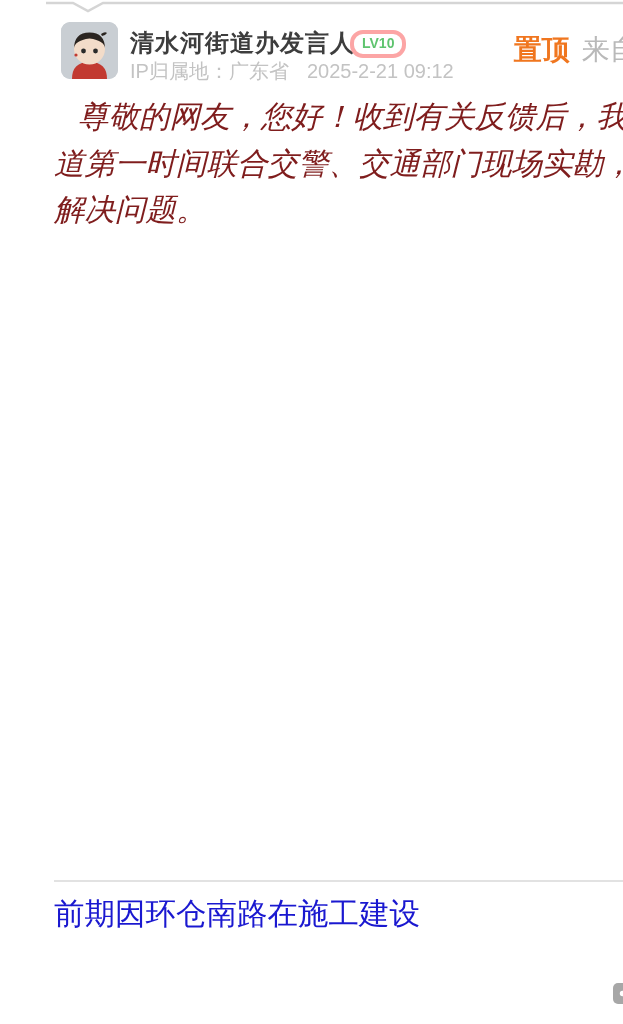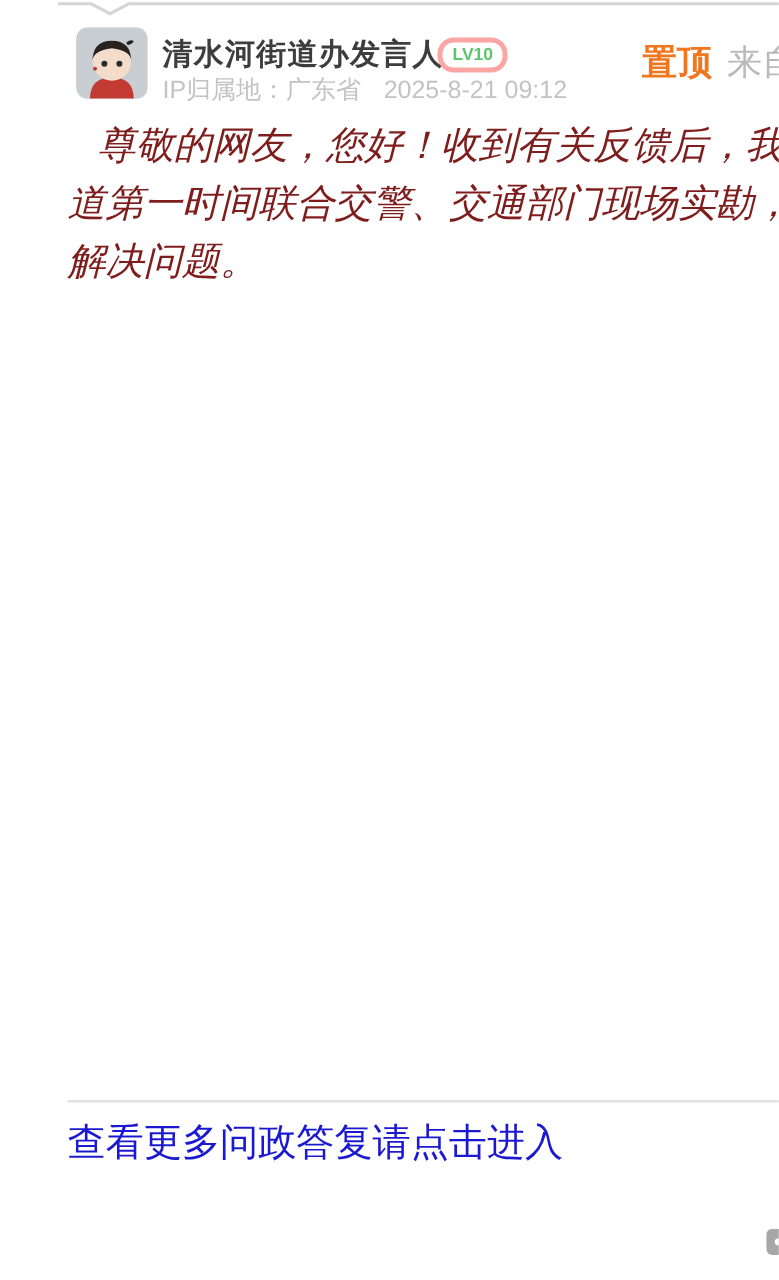--- a/index.html
+++ b/index.html
@@ -93,29 +93,29 @@
   </div>
 
   <div class="username">清水河街道办发言人</div>
   <span class="lv-badge">LV10</span>
 
   <div class="pin-row">
     <span class="pinned">置顶</span><span class="from-label">来自 2</span>
   </div>
 
   <div class="meta-row">
-    <span>IP归属地：广东省</span><span class="timestamp">2025-8-21 09:12</span>
+    <span>IP归属地：广东省</span><span class="timestamp">2025-2-21 09:12</span>
   </div>
 
   <main class="post-body">
       <p>尊敬的网友，您好！收到有关反馈后，我街道第一时间联合交警、交通部门现场实勘，解决问题。</p>
     </main>
 
   <div class="divider"></div>
-  <a class="more-link">查看更多问政答复请点击进入</a>
+  <a class="more-link">前期因环仓南路在施工建设</a>
 
   <div class="comment-icon">
     <svg width="34" height="29" viewBox="0 0 34 29">
       <rect x="0" y="0" width="33" height="21" rx="5" fill="#a7a7a7"></rect>
       <path d="M13 20 L24 20 L18.5 28 Z" fill="#a7a7a7"></path>
       <circle cx="9.5" cy="10.5" r="2.7" fill="#ffffff"></circle>
       <circle cx="16.5" cy="10.5" r="2.7" fill="#ffffff"></circle>
       <circle cx="23.5" cy="10.5" r="2.7" fill="#ffffff"></circle>
     </svg>
   </div>

